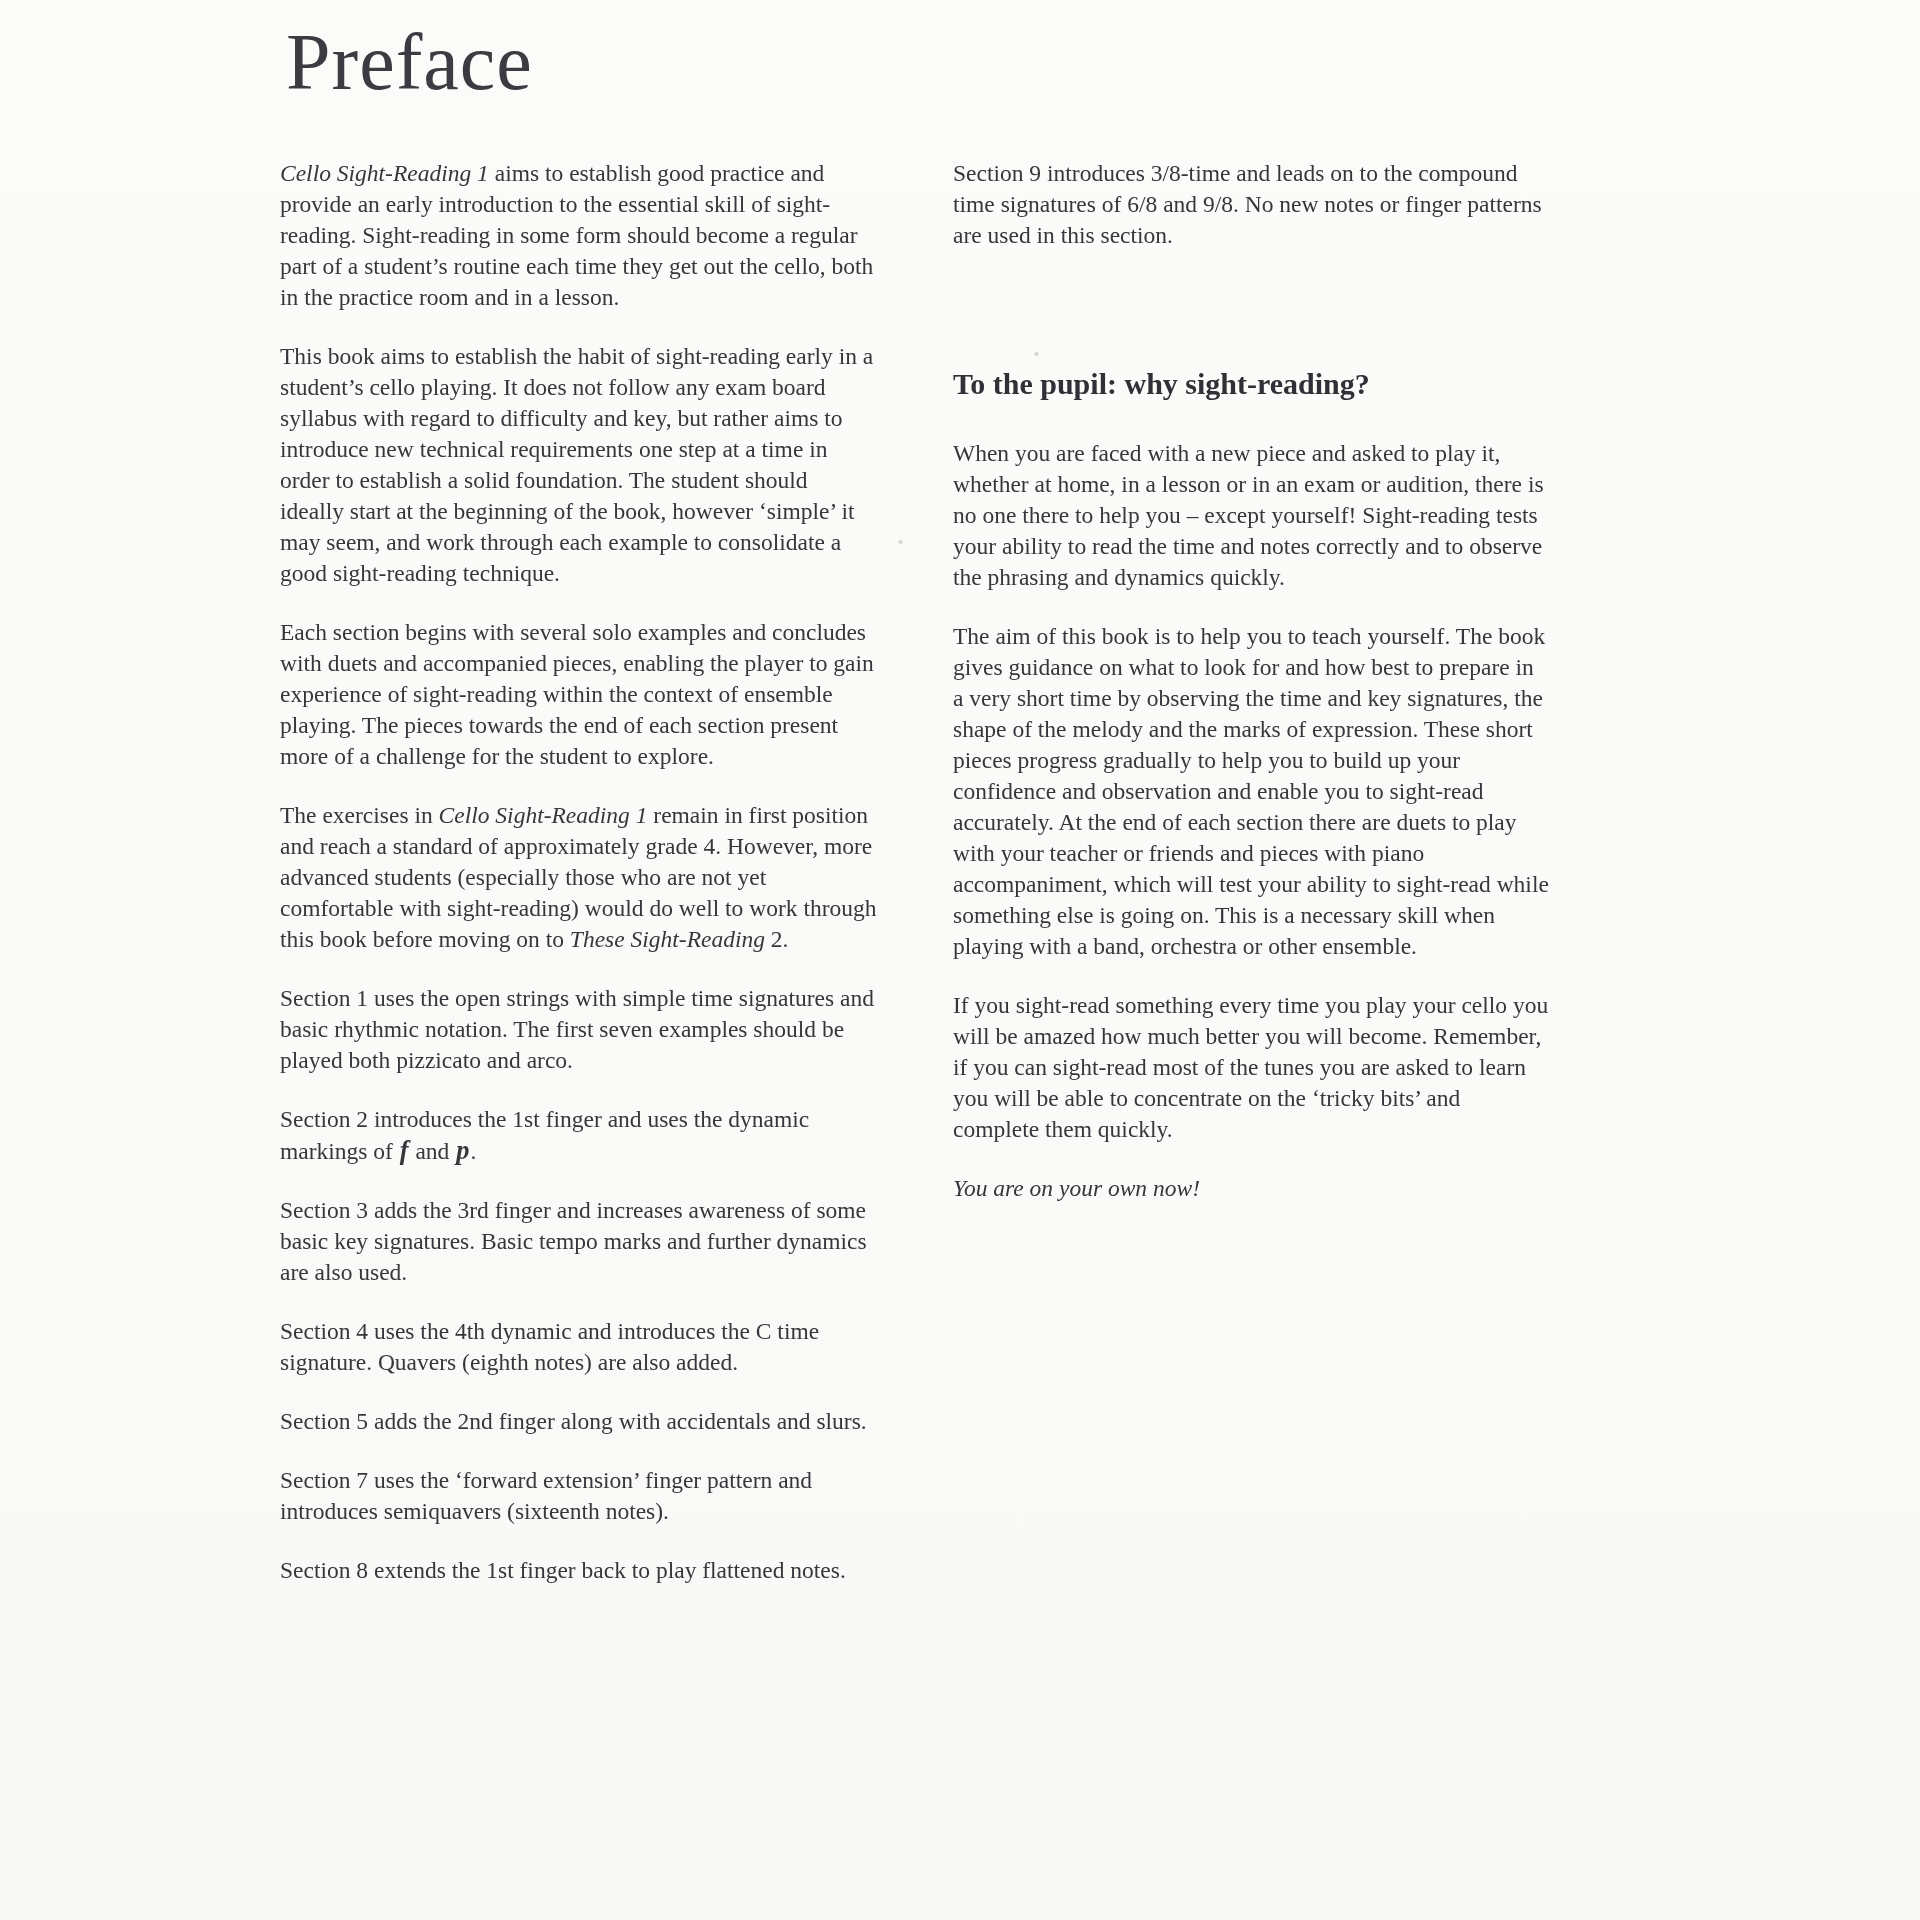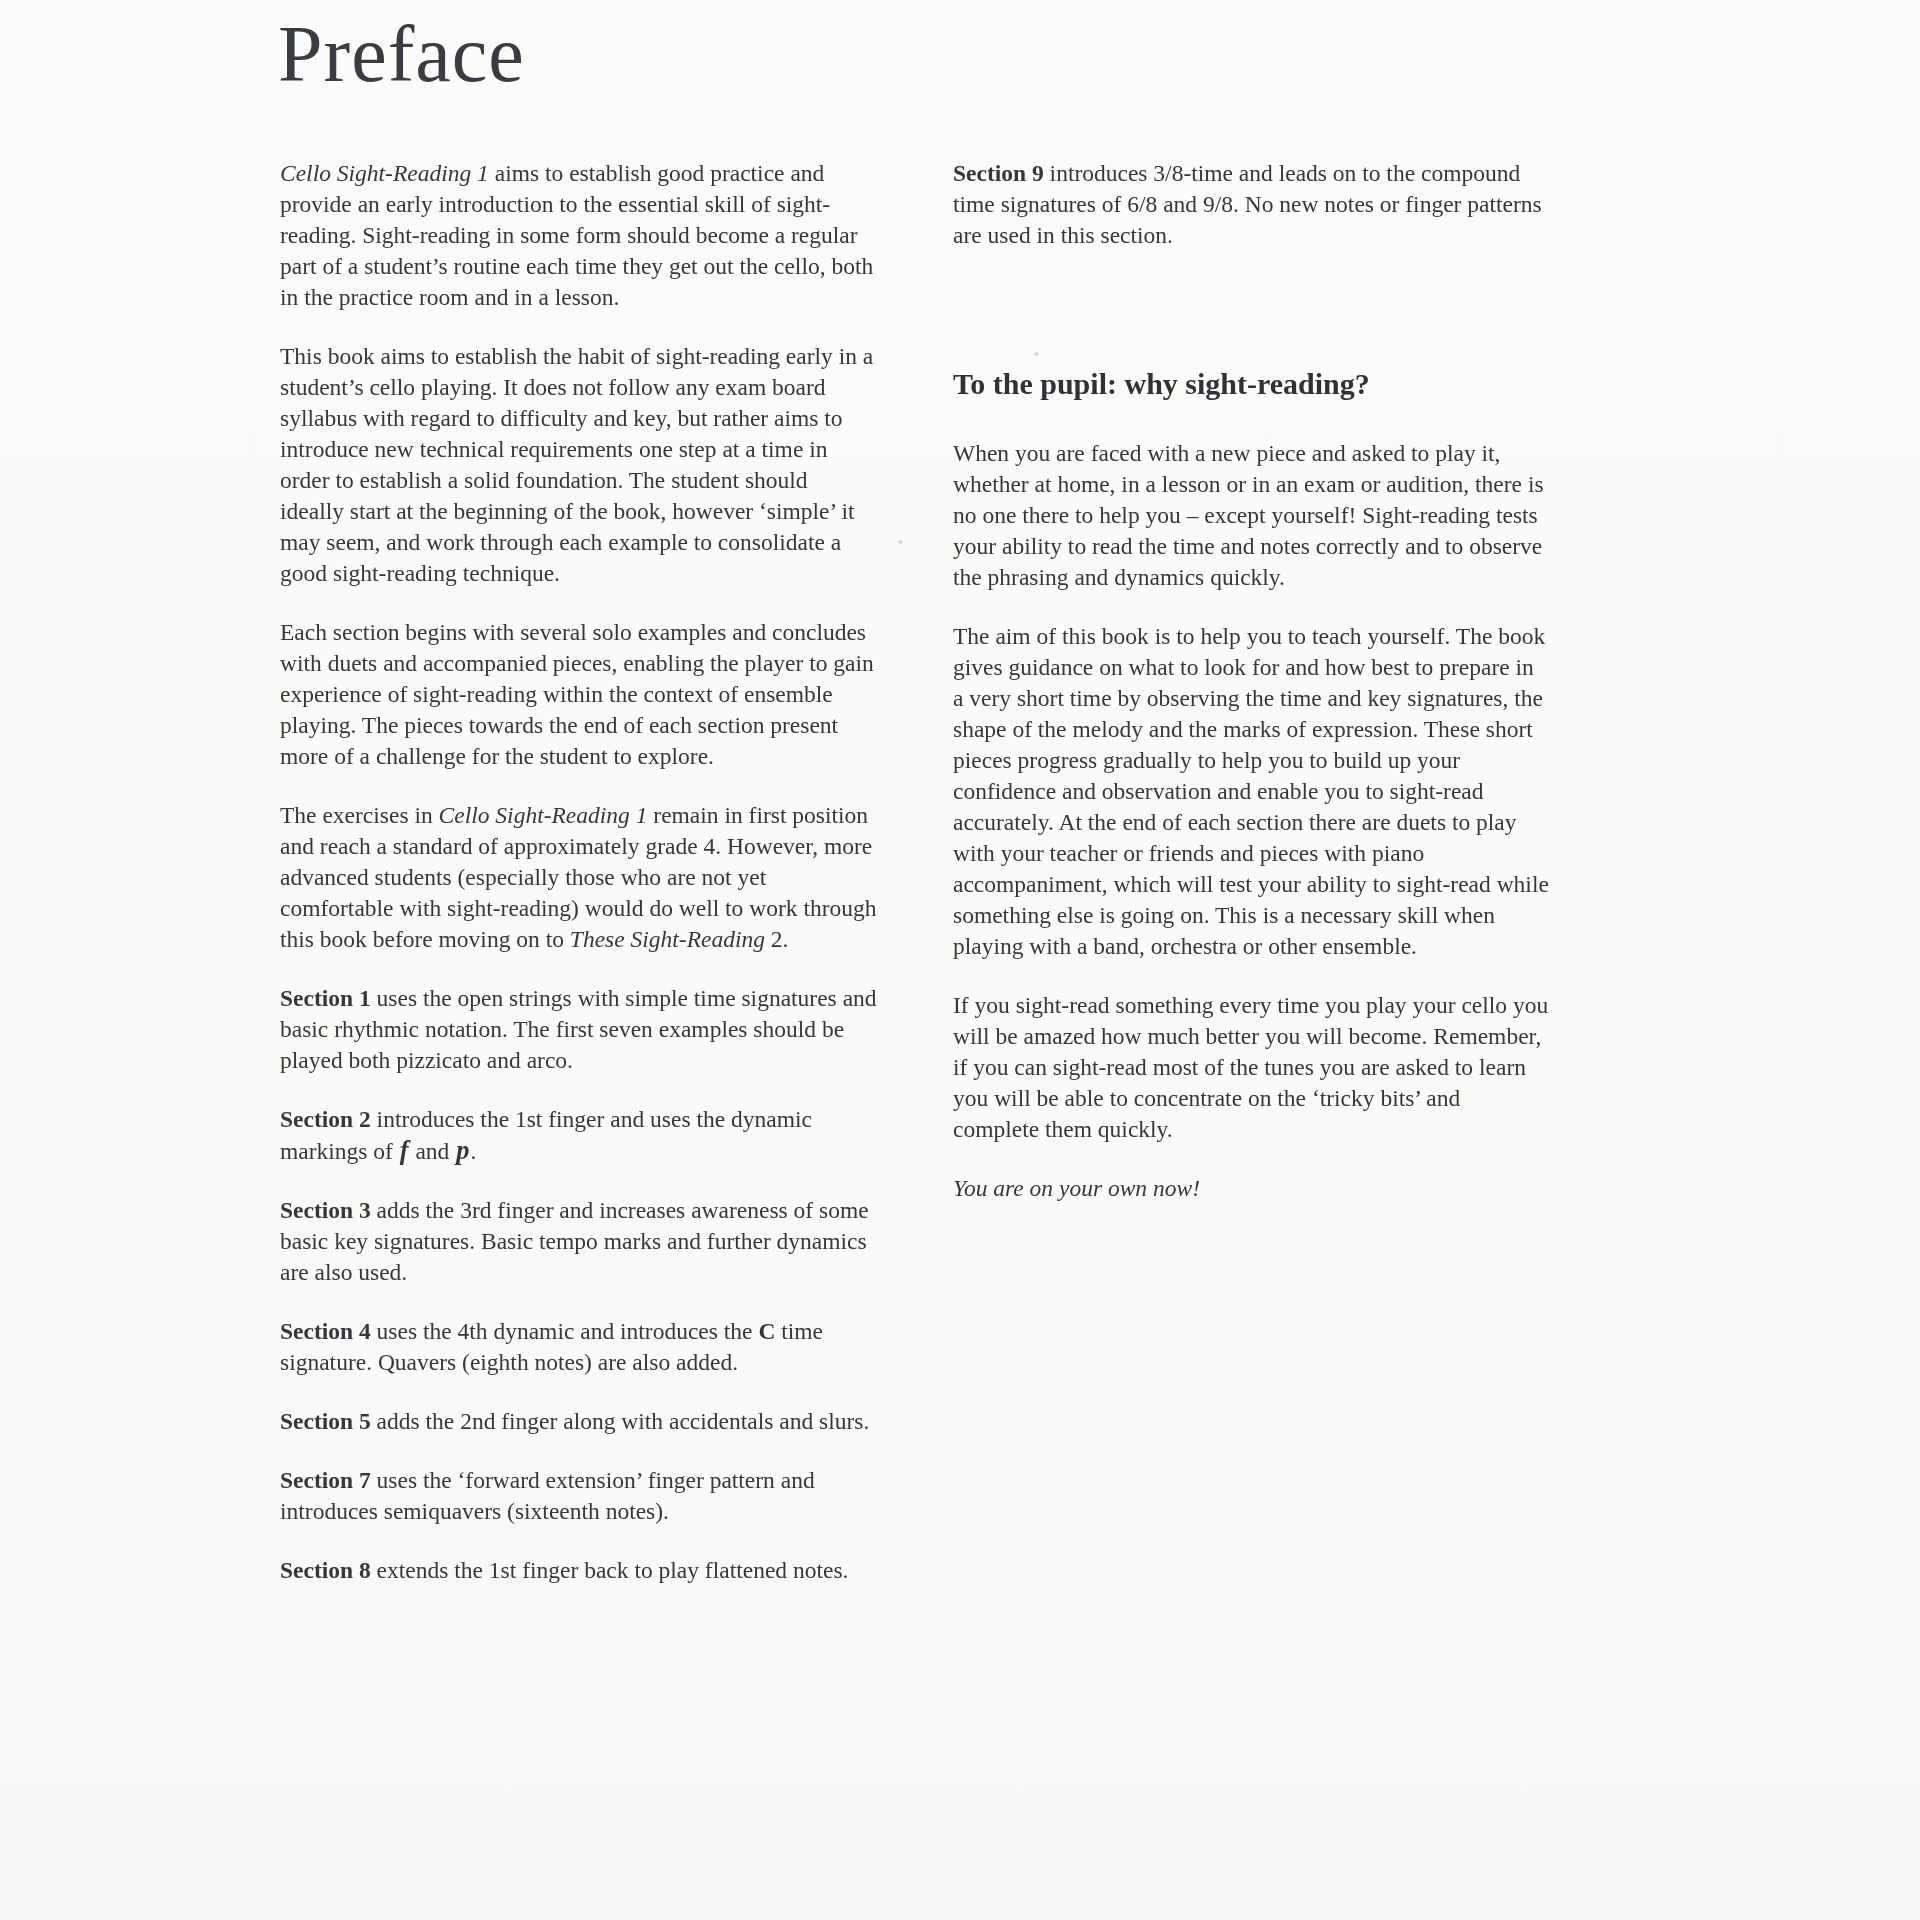--- a/index.html
+++ b/index.html
@@ -13,21 +13,21 @@
     height: 1920px;
     background: linear-gradient(180deg, #fbfbf9 0%, #fafaf8 55%, #f8f8f6 100%);
     overflow: hidden;
     font-family: "Liberation Serif", "DejaVu Serif", serif;
     color: #36373c;
   }
   .page-title {
     position: absolute;
     left: 278px;
     top: 14px;
-    margin: 0;
+    margin: 8px;
     font-size: 80px;
     font-weight: 400;
     line-height: 1.0;
     letter-spacing: 1px;
     color: #3b3c41;
   }
   .columns {
     position: absolute;
     left: 280px;
     top: 158px;
@@ -44,21 +44,21 @@
     margin: 0 0 28px 0;
   }
   .col h2 {
     font-size: 30px;
     line-height: 36px;
     font-weight: 700;
     color: #303136;
     margin: 115px 0 36px 0;
   }
   .run-i { font-style: italic; }
-  .run-b { font-weight: 700; }
+  .run-b { font-weight: 400; }
   .run-dyn {
     font-style: italic;
     font-weight: 700;
     font-size: 1.12em;
     padding: 0 1px;
   }
   
   .speck {
     position: absolute;
     background: #d8d8d4;

